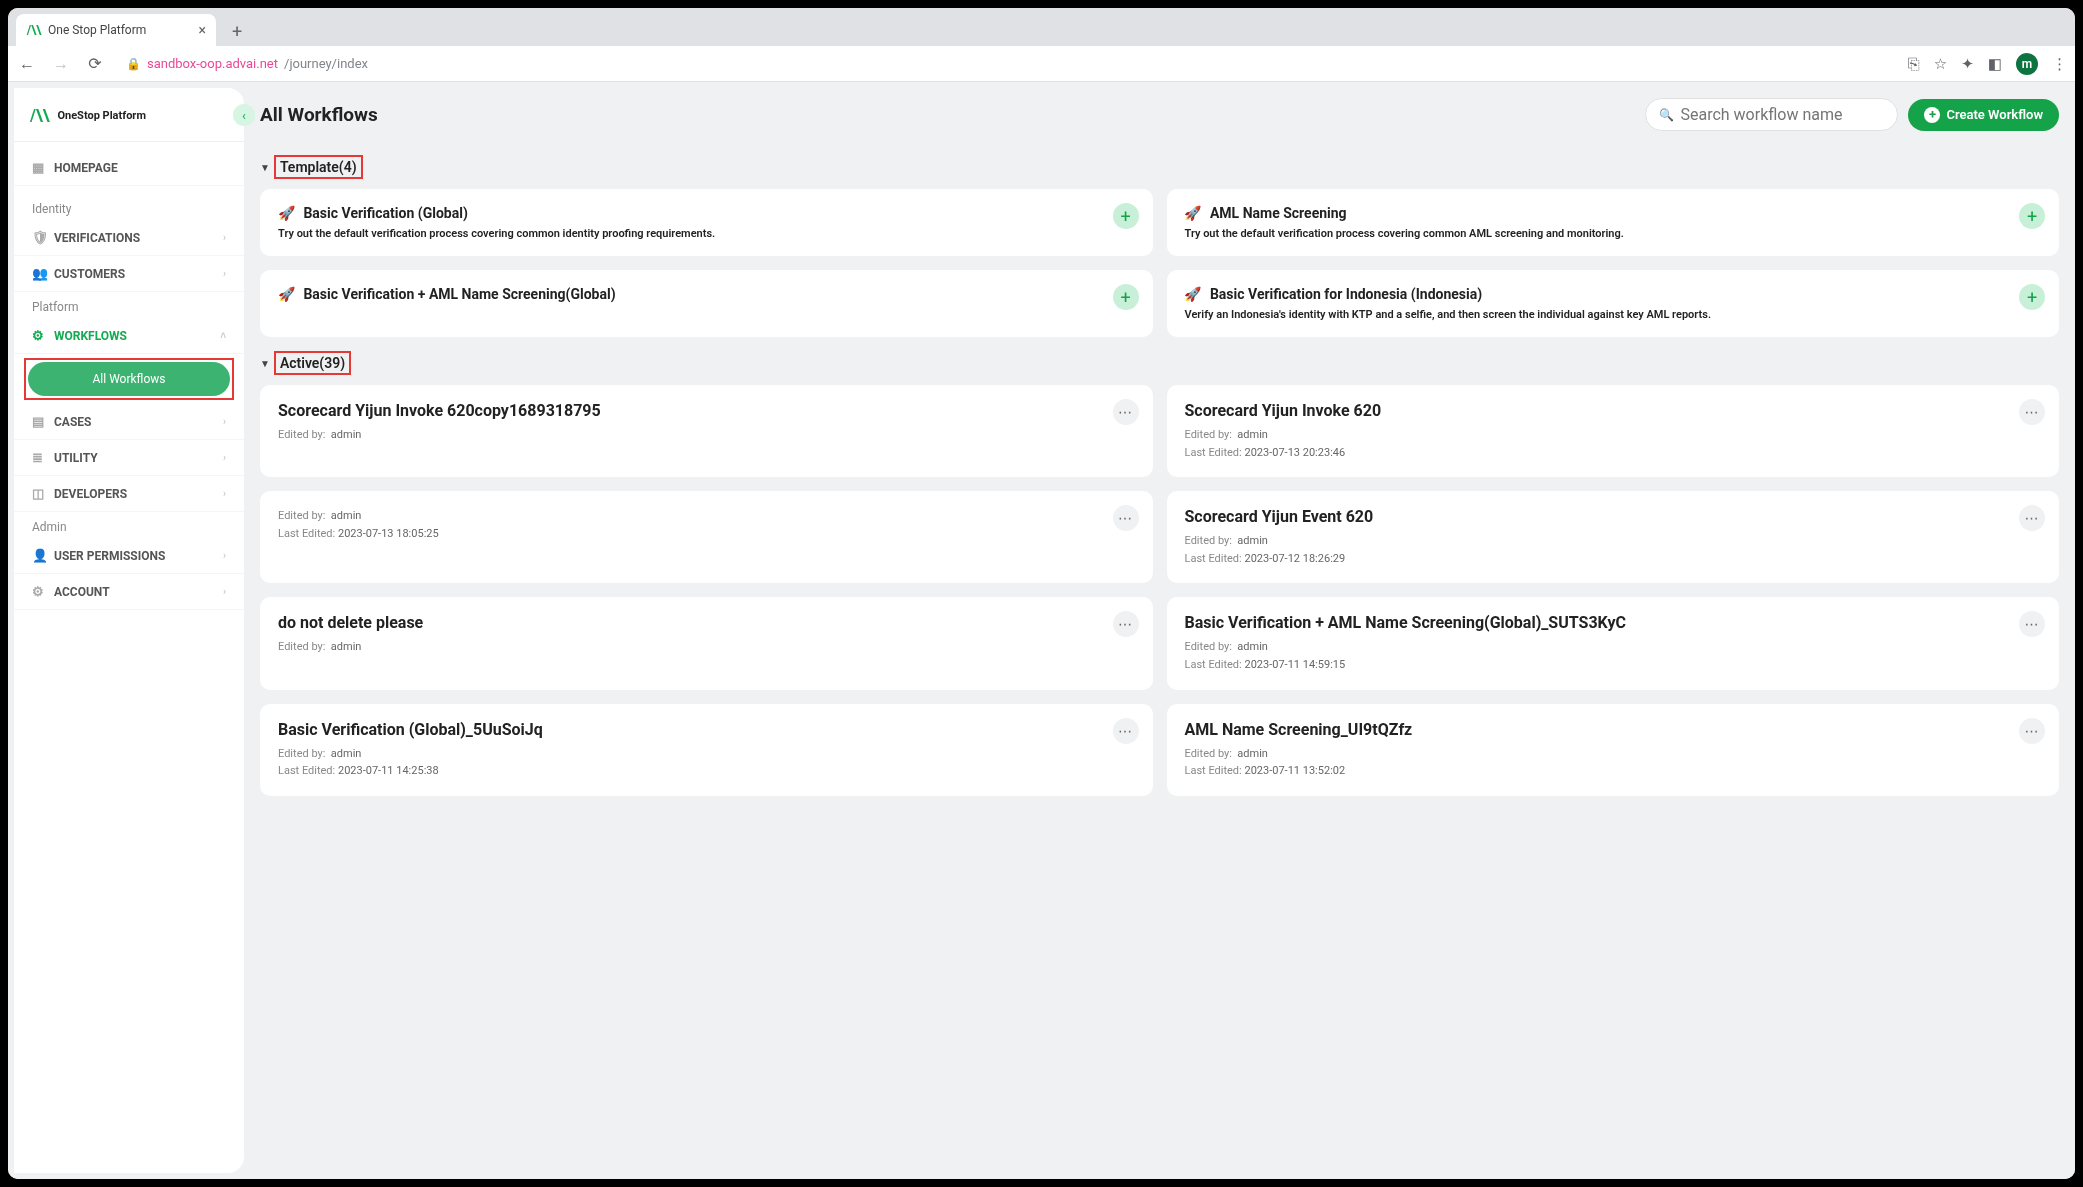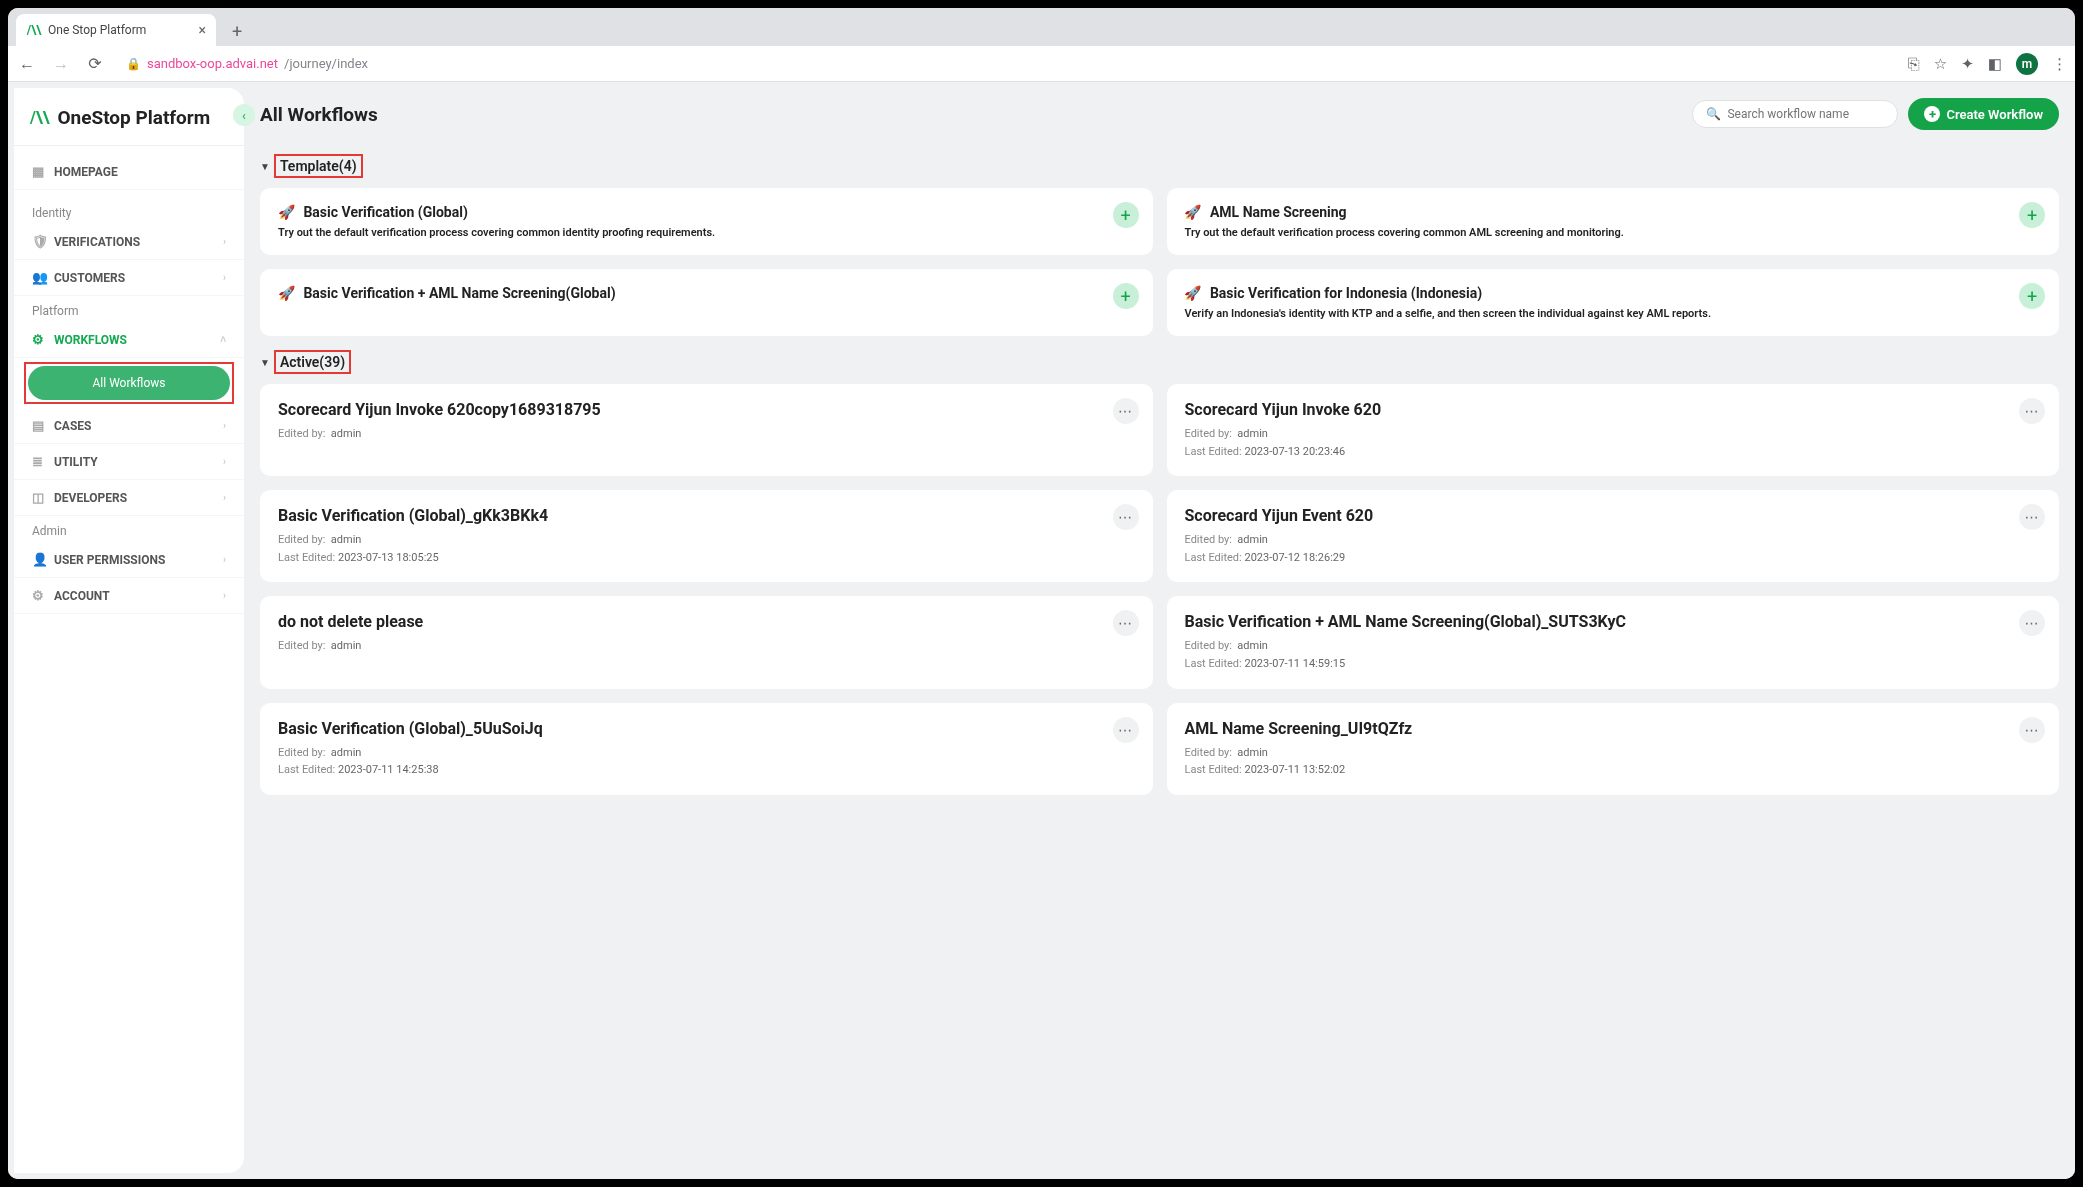--- a/index.html
+++ b/index.html
@@ -22,40 +22,40 @@
 .url-path { font-size: 13px; color: #80868b; }
 .toolbar-right { display: flex; gap: 14px; align-items: center; }
 .toolbar-icon { color: #5f6368; font-size: 15px; cursor: pointer; }
 .avatar-icon { width: 22px; height: 22px; border-radius: 50%; background: #0d7340; color: #fff; display: flex; align-items: center; justify-content: center; font-size: 12px; font-weight: 600; }
 
 
 .app { flex: 1; display: flex; background: #f0f1f3; overflow: hidden; }
 .sidebar { width: 230px; background: #fff; border-radius: 0 16px 16px 0; margin: 6px 0 6px 6px; padding: 14px 0; display: flex; flex-direction: column; position: relative; }
 .sidebar-header { display: flex; align-items: center; padding: 4px 16px 16px; gap: 8px; border-bottom: 1px solid #eee; }
 .logo { color: #13aa52; font-weight: 700; font-size: 16px; }
-.brand { font-size: 19px; font-weight: 700; color: #222; text-align: right; }
+.brand { font-size: 11px; font-weight: 700; color: #222; text-align: right; }
 .collapse-btn { position: absolute; right: -11px; top: 16px; width: 22px; height: 22px; border-radius: 50%; background: #d6f5e3; display: flex; align-items: center; justify-content: center; color: #13aa52; font-size: 13px; cursor: pointer; }
 .nav-section { padding: 8px 0; }
 .nav-label { font-size: 12px; color: #888; padding: 8px 18px 4px; }
 .nav-item { display: flex; align-items: center; padding: 10px 18px; gap: 8px; color: #555; font-size: 12px; font-weight: 700; cursor: pointer; border-bottom: 1px solid #f5f5f5; }
 .nav-item .icon { color: #aaa; font-size: 13px; width: 14px; }
 .nav-item.active .icon, .nav-item.active { color: #13aa52; }
 .nav-item .chev { margin-left: auto; color: #ccc; font-size: 10px; }
 .nav-sub { margin: 8px 14px; }
 .nav-sub-item { background: #3cb371; color: #fff; border-radius: 18px; padding: 10px 18px; font-size: 12px; text-align: center; cursor: pointer; }
 .highlight-red { outline: 2px solid #e53935; outline-offset: 2px; }
 .highlight-red-tight { border: 2px solid #e53935; display: inline-block; padding: 2px 4px; }
 
 
 .main { flex: 1; padding: 8px 16px 0; overflow-y: auto; }
 .main-header { display: flex; align-items: center; padding: 8px 0 18px; gap: 10px; }
 .page-title { font-size: 19px; font-weight: 700; color: #222; }
 .header-spacer { flex: 1; }
 .search-box { display: flex; align-items: center; gap: 6px; border: 1px solid #e0e0e0; border-radius: 18px; padding: 6px 14px; background: #fff; min-width: 200px; }
-.search-box input { border: none; outline: none; font-size: 12px; flex: 1; color: #0369a1; background: transparent; }
+.search-box input { border: none; outline: none; font-size: 16px; flex: 1; color: #0369a1; background: transparent; }
 .search-box .sicon { color: #ccc; font-size: 12px; }
 .create-btn { background: #15a34a; color: #fff; border-radius: 18px; padding: 8px 16px; font-size: 13px; font-weight: 600; display: flex; align-items: center; gap: 6px; cursor: pointer; }
 .create-btn .plus-circle { width: 16px; height: 16px; border-radius: 50%; background: #fff; color: #15a34a; display: flex; align-items: center; justify-content: center; font-size: 13px; font-weight: 700; }
 
 .section-header { display: flex; align-items: center; gap: 4px; font-size: 14px; font-weight: 600; color: #222; margin: 6px 0 10px; }
 .section-header .tri { color: #444; font-size: 10px; }
 
 .grid2 { display: grid; grid-template-columns: 1fr 1fr; gap: 14px; margin-bottom: 14px; }
 .tpl-card { background: #fff; border-radius: 10px; padding: 16px 18px; position: relative; }
 .tpl-title-row { display: flex; align-items: center; gap: 8px; margin-bottom: 6px; }
@@ -231,21 +231,20 @@
     <div class="wf-meta"><span class="lbl">Edited by:</span>&nbsp;&nbsp;admin</div>
     <div class="wf-more">⋯</div>
   </div>
           <div class="wf-card">
     <div class="wf-title">Scorecard Yijun Invoke 620</div>
     <div class="wf-meta"><span class="lbl">Edited by:</span>&nbsp;&nbsp;admin</div>
     <div class="wf-meta"><span class="lbl">Last Edited:</span> 2023-07-13 20:23:46</div>
     <div class="wf-more">⋯</div>
   </div>
           <div class="wf-card">
-    <div class="wf-title">Basic Verification (Global)_gKk3BKk4</div>
     <div class="wf-meta"><span class="lbl">Edited by:</span>&nbsp;&nbsp;admin</div>
     <div class="wf-meta"><span class="lbl">Last Edited:</span> 2023-07-13 18:05:25</div>
     <div class="wf-more">⋯</div>
   </div>
           <div class="wf-card">
     <div class="wf-title">Scorecard Yijun Event 620</div>
     <div class="wf-meta"><span class="lbl">Edited by:</span>&nbsp;&nbsp;admin</div>
     <div class="wf-meta"><span class="lbl">Last Edited:</span> 2023-07-12 18:26:29</div>
     <div class="wf-more">⋯</div>
   </div>

